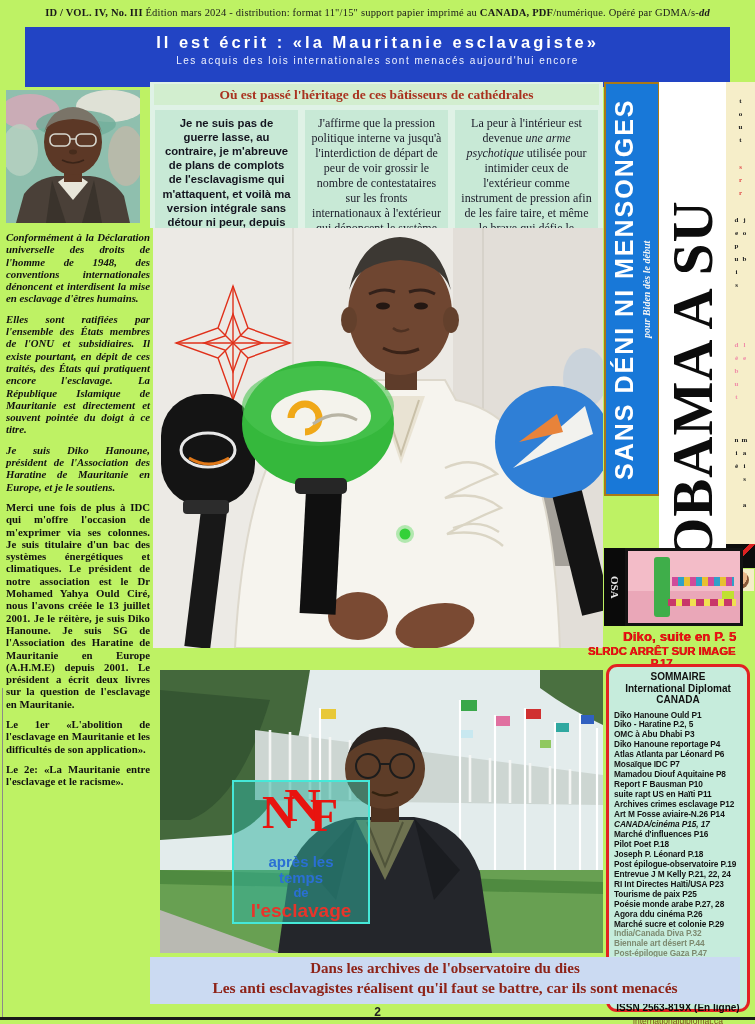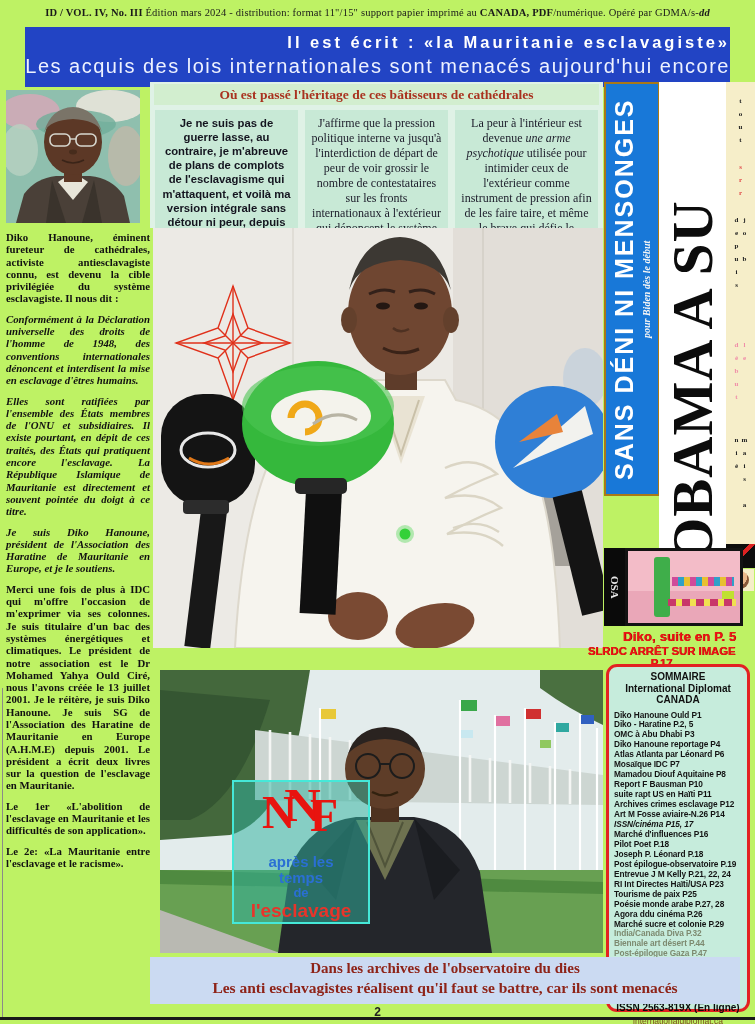--- a/index.html
+++ b/index.html
@@ -5,23 +5,23 @@
   html,body{margin:0;padding:0;background:#888;}
   #page{position:relative;width:755px;height:1024px;background:#bef264;overflow:hidden;
         font-family:"Liberation Serif", serif;color:#111;}
   
   .masthead{position:absolute;top:7px;left:0;right:0;text-align:center;
             font-size:10.5px;color:#1a1a1a;letter-spacing:.2px;}
   .masthead .b{font-weight:bold}
   .masthead .i{font-weight:bold;font-style:italic}
   
   .banner{position:absolute;left:25px;top:27px;width:705px;height:60px;background:#2244c4;
-          text-align:right;color:#fff;font-family:"Liberation Sans",sans-serif;}
+          text-align:center;color:#fff;font-family:"Liberation Sans",sans-serif;}
   .banner .l1{margin-top:6px;font-size:16.5px;font-weight:bold;letter-spacing:3px;}
-  .banner .l2{margin-top:3px;font-size:20px;font-weight:normal;letter-spacing:1.5px;color:#eef2ff;}
+  .banner .l2{margin-top:3px;font-size:10px;font-weight:normal;letter-spacing:1.5px;color:#eef2ff;}
   
   .feature{position:absolute;left:150px;top:82px;width:453px;height:146px;background:#dff2e6;}
   .feature-title{margin:2px 4px 0 4px;background:#d2eecf;color:#a9321f;text-align:center;
                  font-family:Liberation Serif, serif;font-weight:bold;font-size:13.5px;padding:3px 0 2px;}
   .quotes{display:flex;gap:7px;padding:5px 5px;}
   .quote{flex:1;background:#c8e9d6;padding:6px 6px;text-align:center;line-height:1.25;}
   .quote.q1{font-family:"Liberation Sans",sans-serif;font-weight:bold;font-size:11.3px;color:#14141f;}
   .quote.q2,.quote.q3{font-size:12px;color:#1c1c2a;}
   
   .left-col{position:absolute;left:6px;top:90px;width:144px;}
@@ -150,21 +150,20 @@
       <path d="M88,90 L76,133 L96,133 Z" fill="#3a332c"></path>
       <rect x="58" y="76" width="18" height="16" fill="#5c3826"></rect>
       <ellipse cx="67" cy="52" rx="29" ry="33" fill="#5c3826"></ellipse>
       <path d="M38,42 Q45,18 67,17 Q89,18 96,42 Q90,30 67,29 Q44,30 38,42 Z" fill="#7a7468"></path>
       <rect x="44" y="44" width="20" height="12" rx="5" fill="none" stroke="#d8d8d0" stroke-width="1.6"></rect>
       <rect x="70" y="44" width="20" height="12" rx="5" fill="none" stroke="#d8d8d0" stroke-width="1.6"></rect>
       <line x1="64" y1="49" x2="70" y2="49" stroke="#d8d8d0" stroke-width="1.4"></line>
       <path d="M56,70 Q67,76 78,70" stroke="#3a2418" stroke-width="1.6" fill="none"></path>
       <ellipse cx="67" cy="62" rx="4" ry="2.4" fill="#472c1c"></ellipse>
     </svg>
-    <p class="cap"><span class="cap">Diko Hanoune,</span><span> éminent fureteur de cathédrales, activiste antiesclavagiste connu, est devenu la cible privilégiée du système esclavagiste. Il nous dit :</span></p>
     <p class="ital">Conformément à la Déclaration universelle des droits de l'homme de 1948, des conventions internationales dénoncent et interdisent la mise en esclavage d'êtres humains.</p>
     <p class="ital">Elles sont ratifiées par l'ensemble des États membres de l'ONU et subsidiaires. Il existe pourtant, en dépit de ces traités, des États qui pratiquent encore l'esclavage. La République Islamique de Mauritanie est directement et souvent pointée du doigt à ce titre.</p>
     <p class="ital">Je suis Diko Hanoune, président de l'Association des Haratine de Mauritanie en Europe, et je le soutiens.</p>
     <p class="semib">Merci une fois de plus à IDC qui m'offre l'occasion de m'exprimer via ses colonnes. Je suis titulaire d'un bac des systèmes énergétiques et climatiques. Le président de notre association est le Dr Mohamed Yahya Ould Ciré, nous l'avons créée le 13 juillet 2001. Je le réitère, je suis Diko Hanoune. Je suis SG de l'Association des Haratine de Mauritanie en Europe (A.H.M.E) depuis 2001. Le président a écrit deux livres sur la question de l'esclavage en Mauritanie.</p>
     <p class="semib">Le 1er «L'abolition de l'esclavage en Mauritanie et les difficultés de son application».</p>
     <p class="semib">Le 2e: «La Mauritanie entre l'esclavage et le racisme».</p>
   </div>
 
   <svg class="main-photo" viewBox="0 0 450 420">
     <rect width="450" height="420" fill="#eceae5"></rect>
@@ -350,21 +349,21 @@
         <div class="som-item"><span>Diko - Haratine </span><span class="pg">P.2, 5</span></div>
         <div class="som-item"><span>OMC à Abu Dhabi </span><span class="pg">P3</span></div>
         <div class="som-item"><span>Diko Hanoune reportage </span><span class="pg">P4</span></div>
         <div class="som-item"><span>Atlas Atlanta par Léonard </span><span class="pg">P6</span></div>
         <div class="som-item"><span>Mosaïque IDC </span><span class="pg">P7</span></div>
         <div class="som-item"><span>Mamadou Diouf Aquitaine </span><span class="pg">P8</span></div>
         <div class="som-item"><span>Report F Bausman </span><span class="pg">P10</span></div>
         <div class="som-item"><span>suite rapt US en Haïti </span><span class="pg">P11</span></div>
         <div class="som-item"><span>Archives crimes esclavage </span><span class="pg">P12</span></div>
         <div class="som-item"><span>Art M Fosse aviaire-N.26 </span><span class="pg">P14</span></div>
-        <div class="som-item it"><span>ISSN/cinéma </span><span class="pg">P15, 17</span></div>
+        <div class="som-item it"><span>CANADA/cinéma </span><span class="pg">P15, 17</span></div>
         <div class="som-item"><span>Marché d'influences </span><span class="pg">P16</span></div>
         <div class="som-item"><span>Pilot Poet </span><span class="pg">P.18</span></div>
         <div class="som-item"><span>Joseph P. Léonard </span><span class="pg">P.18</span></div>
         <div class="som-item"><span>Post épilogue-observatoire </span><span class="pg">P.19</span></div>
         <div class="som-item"><span>Entrevue J M Kelly </span><span class="pg">P.21, 22, 24</span></div>
         <div class="som-item"><span>RI Int Directes Haïti/USA </span><span class="pg">P23</span></div>
         <div class="som-item"><span>Tourisme de paix </span><span class="pg">P25</span></div>
         <div class="som-item"><span>Poésie monde arabe </span><span class="pg">P.27, 28</span></div>
         <div class="som-item"><span>Agora ddu cinéma </span><span class="pg">P.26</span></div>
         <div class="som-item"><span>Marché sucre et colonie </span><span class="pg">P.29</span></div>

